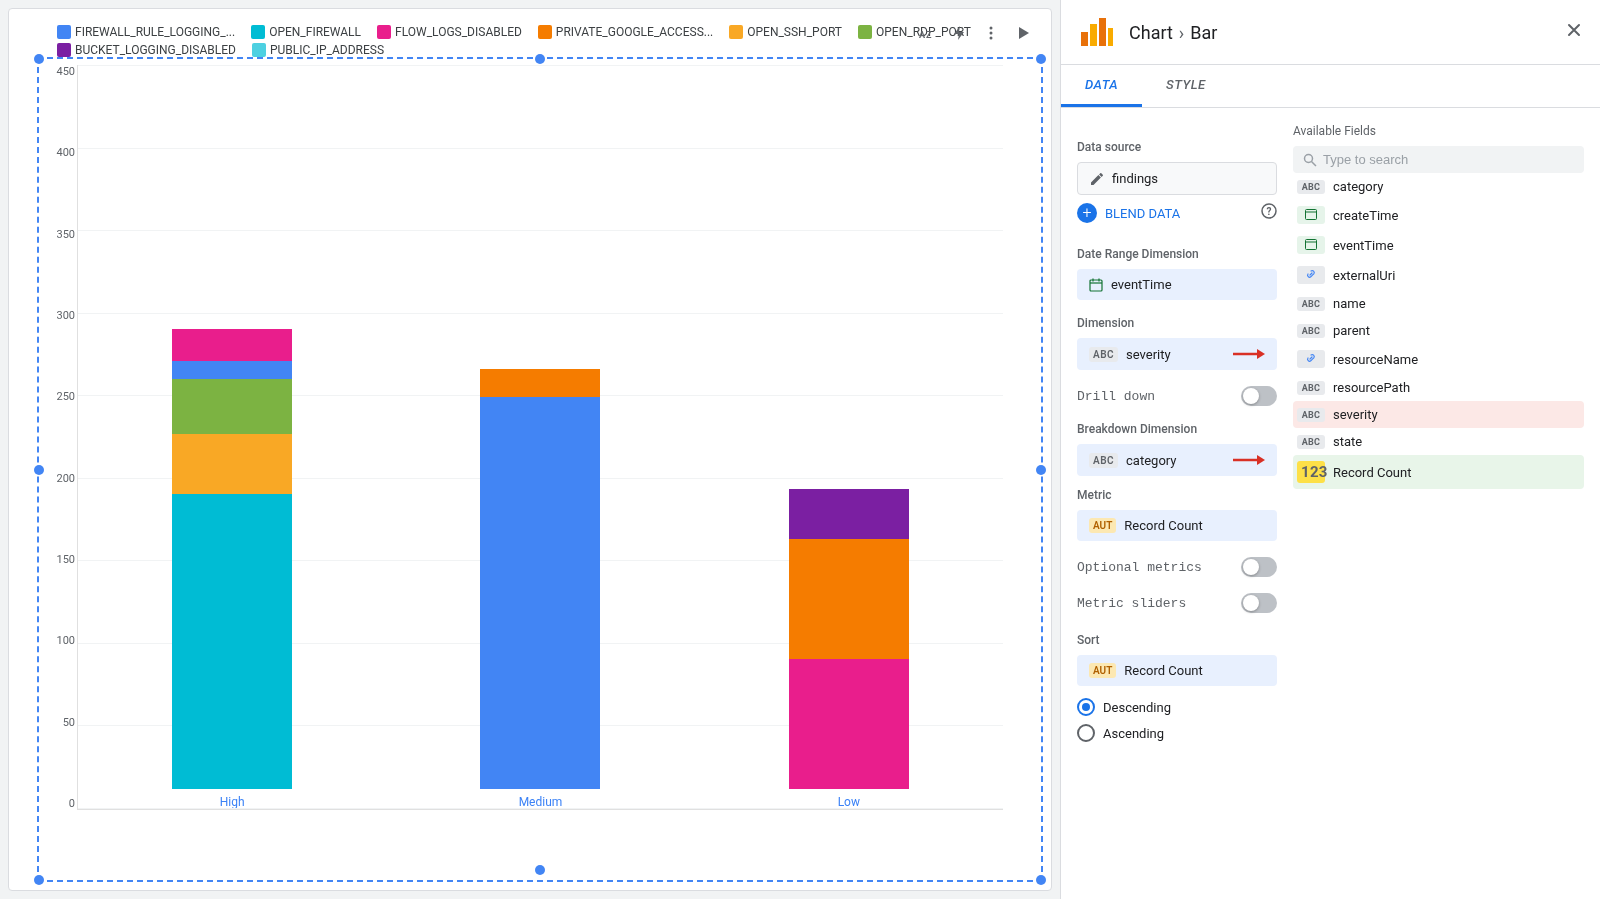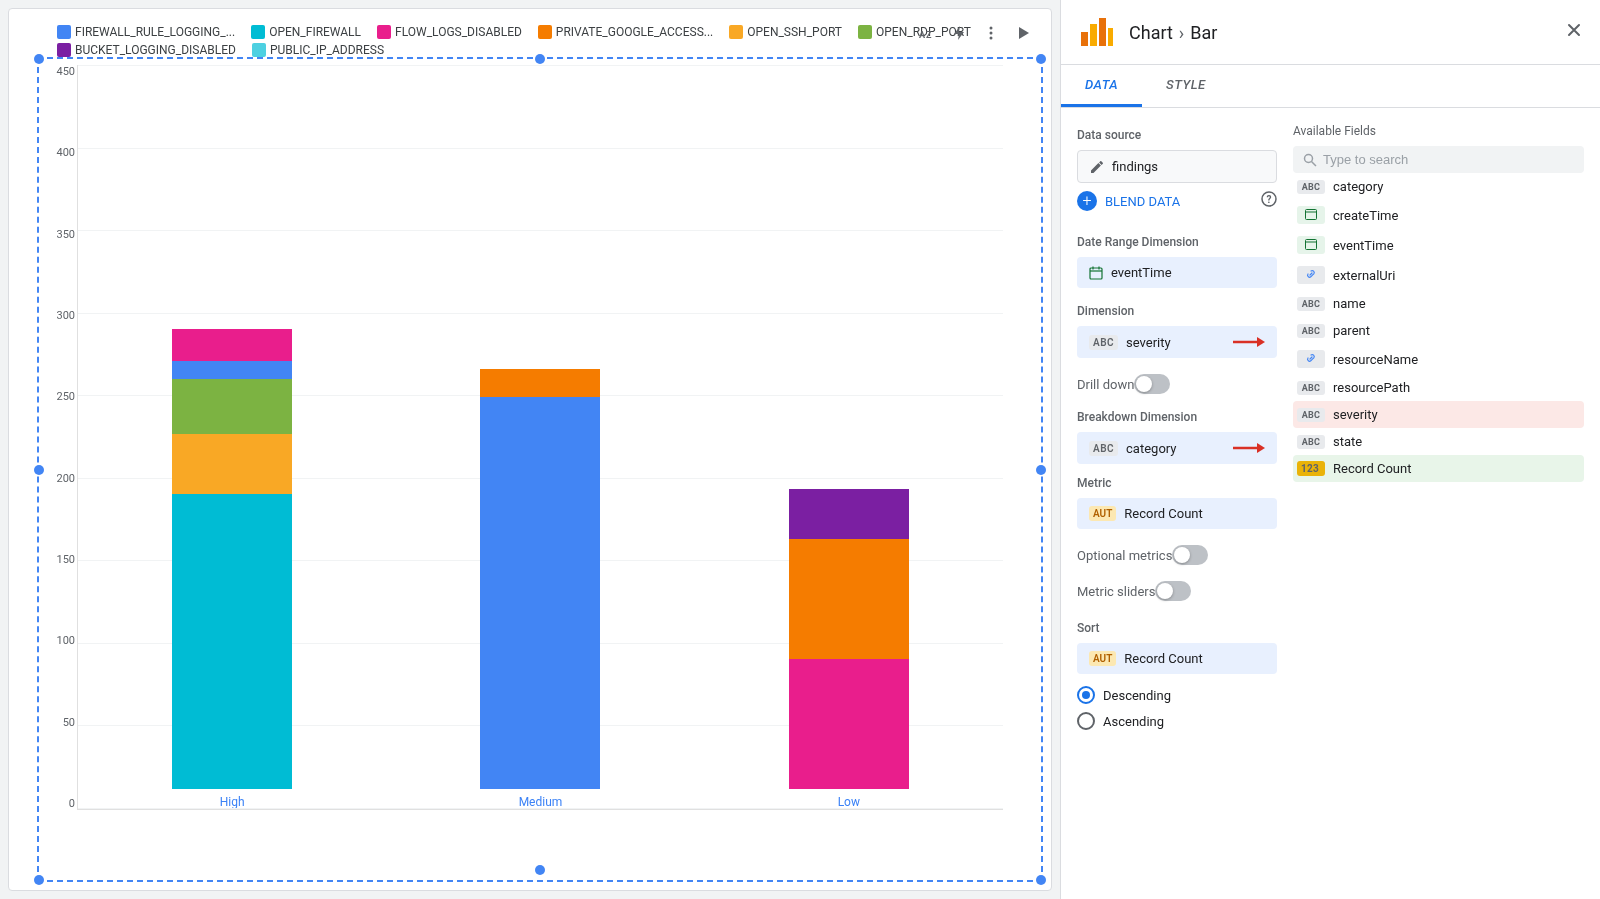--- a/index.html
+++ b/index.html
@@ -199,21 +199,21 @@
 
     .section-label {
       font-size: 12px;
       color: #5f6368;
       font-weight: 500;
       margin-bottom: 8px;
       margin-top: 16px;
     }
 
     .section-label:first-child {
-      margin-top: 4px;
+      margin-top: 16px;
     }
 
     .data-source-row {
       display: flex;
       align-items: center;
       gap: 8px;
       background: #f8f9fa;
       border: 1px solid #dadce0;
       border-radius: 4px;
       padding: 8px 12px;
@@ -268,22 +268,23 @@
       font-size: 10px;
       font-weight: 600;
       padding: 2px 4px;
       border-radius: 3px;
       letter-spacing: 0.5px;
     }
 
     .toggle-row {
       display: flex;
       align-items: center;
-      justify-content: flex-start;
+      justify-content: space-between;
       padding: 4px 0;
+      font-family: Liberation Mono, monospace;
     }
 
     .toggle-label {
       font-size: 13px;
       color: #5f6368;
     }
 
     .toggle {
       width: 36px;
       height: 20px;
@@ -770,18 +771,18 @@
         <span class="field-badge badge-rbc">ABC</span>
         <span>severity</span>
       </div>
 
       <div class="field-item">
         <span class="field-badge badge-rbc">ABC</span>
         <span>state</span>
       </div>
 
       <div class="field-item" style="background:#e8f5e9;">
-        <span class="field-badge" style="background:#eab308;color:#5f6368;font-size:10px;font-weight:700;padding:2px 4px;border-radius:3px;width:28px;text-align:left;">123</span>
+        <span class="field-badge" style="background:#fde047;color:#5f6368;font-size:15px;font-weight:700;padding:2px 4px;border-radius:3px;width:28px;text-align:center;">123</span>
         <span>Record Count</span>
       </div>
     </div>
   </div>
 </div>
 
 </body></html>

